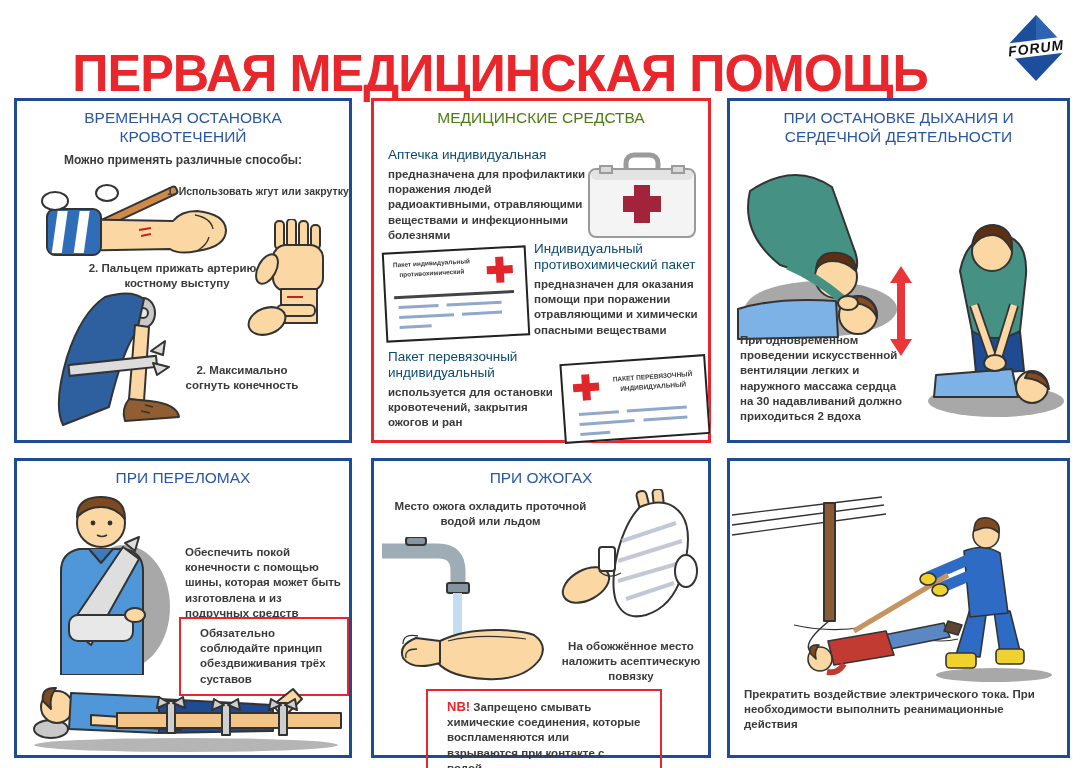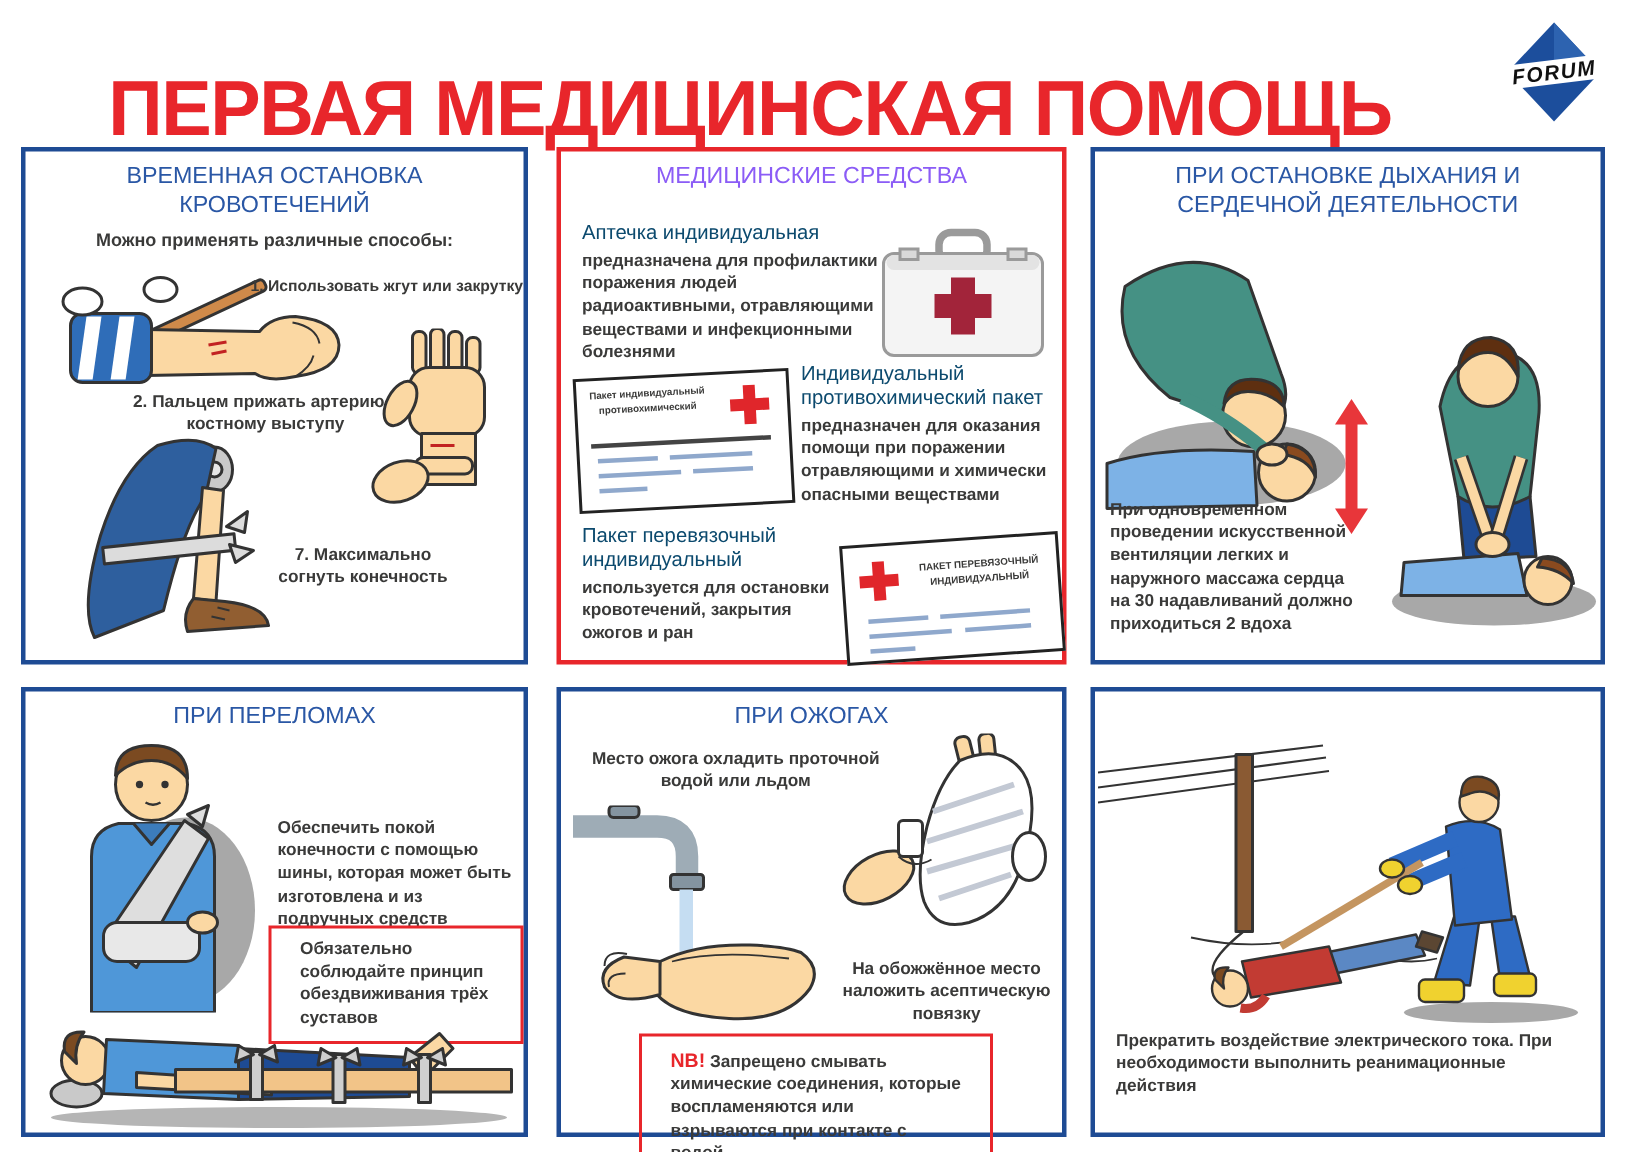--- a/index.html
+++ b/index.html
@@ -6,21 +6,21 @@
   .poster{position:relative;width:1084px;height:768px;background:#fff;overflow:hidden;
           font-family:"Liberation Sans",sans-serif;}
   .main-title{position:absolute;left:0;top:8px;width:1000px;text-align:center;
           color:#e8262b;font-size:52px;font-weight:bold;letter-spacing:-1px;
           transform:scaleX(.97);transform-origin:center;white-space:nowrap;}
   .logo{position:absolute;right:16px;top:14px;width:64px;height:68px;}
   .panel{position:absolute;background:#fff;border:3px solid #1e4b94;box-sizing:border-box;}
   .panel.red-border{border-color:#e8262b;}
   .p-title{position:absolute;left:0;right:0;top:8px;margin:0 auto;text-align:center;
           color:#2a57a5;font-size:15.5px;font-weight:normal;line-height:1.2;}
-  .p-title.red{color:#8b5cf6;}
+  .p-title.red{color:#4d7c0f;}
   .txt{position:absolute;font-size:11.5px;font-weight:bold;color:#3a3a39;line-height:1.32;}
   .blue-h{position:absolute;font-size:13.5px;font-weight:normal;color:#0c4a6e;line-height:1.22;}
   .ill{position:absolute;}
   .warnbox{position:absolute;border:2px solid #e8262b;padding:7px 19px;font-size:11.5px;
           font-weight:bold;color:#3a3a39;line-height:1.32;box-sizing:border-box;}
   .nb{color:#e8262b;font-size:13px;}
   .packet{position:absolute;background:#fff;border:2px solid #222;}
   .packet .p-label{position:absolute;font-weight:bold;color:#3a3a39;}
   .packet .p-cross{position:absolute;}
   .packet .p-cross:before{content:"";position:absolute;left:9px;top:0;width:8px;height:26px;background:#e0262b;}
@@ -90,21 +90,21 @@
         <circle cx="96" cy="24" r="5" fill="#e6e6e6"></circle>
         <path d="M58 8 Q84 0 97 10 L90 42 Q76 60 62 118 L16 136 Q6 116 20 68 Q34 24 58 8 Z" fill="#2e5f9e"></path>
         <path d="M88 36 L102 38 L97 112 L82 110 Z" fill="#fbd8a3"></path>
         <path d="M82 110 L103 112 Q130 115 132 128 L78 132 Q74 120 82 110 Z" fill="#915e31"></path>
         <path d="M98 116 l8 2 M94 122 l9 2" stroke-width="1.3" fill="none"></path>
         <rect x="22" y="76" width="88" height="11" fill="#dcdcdc" transform="rotate(-6 22 81)"></rect>
         <path d="M104 62 l14 -10 l-2 14 Z" fill="#dcdcdc"></path>
         <path d="M106 74 l16 4 l-12 8 Z" fill="#dcdcdc"></path>
       </g>
     </svg>
-    <div class="txt" style="left:160px;top:262px;width:130px;text-align:center">7. Максимально согнуть конечность</div>
+    <div class="txt" style="left:160px;top:262px;width:130px;text-align:center">2. Максимально согнуть конечность</div>
   </section>
 
   <section class="panel red-border" style="left:371px;top:98px;width:340px;height:345px">
     <h2 class="p-title red">МЕДИЦИНСКИЕ СРЕДСТВА</h2>
 
     <div class="blue-h" style="left:14px;top:46px;width:200px">Аптечка индивидуальная</div>
     <div class="txt" style="left:14px;top:66px;width:198px">предназначена для профилактики поражения людей радиоактивными, отравляющими веществами и инфекционными болезнями</div>
     <svg class="ill" style="left:212px;top:50px;width:112px;height:90px" viewBox="0 0 112 90">
       <g stroke="#9a9a9a" stroke-width="2">
         <rect x="40" y="4" width="32" height="20" rx="8" fill="none" stroke-width="5"></rect>

